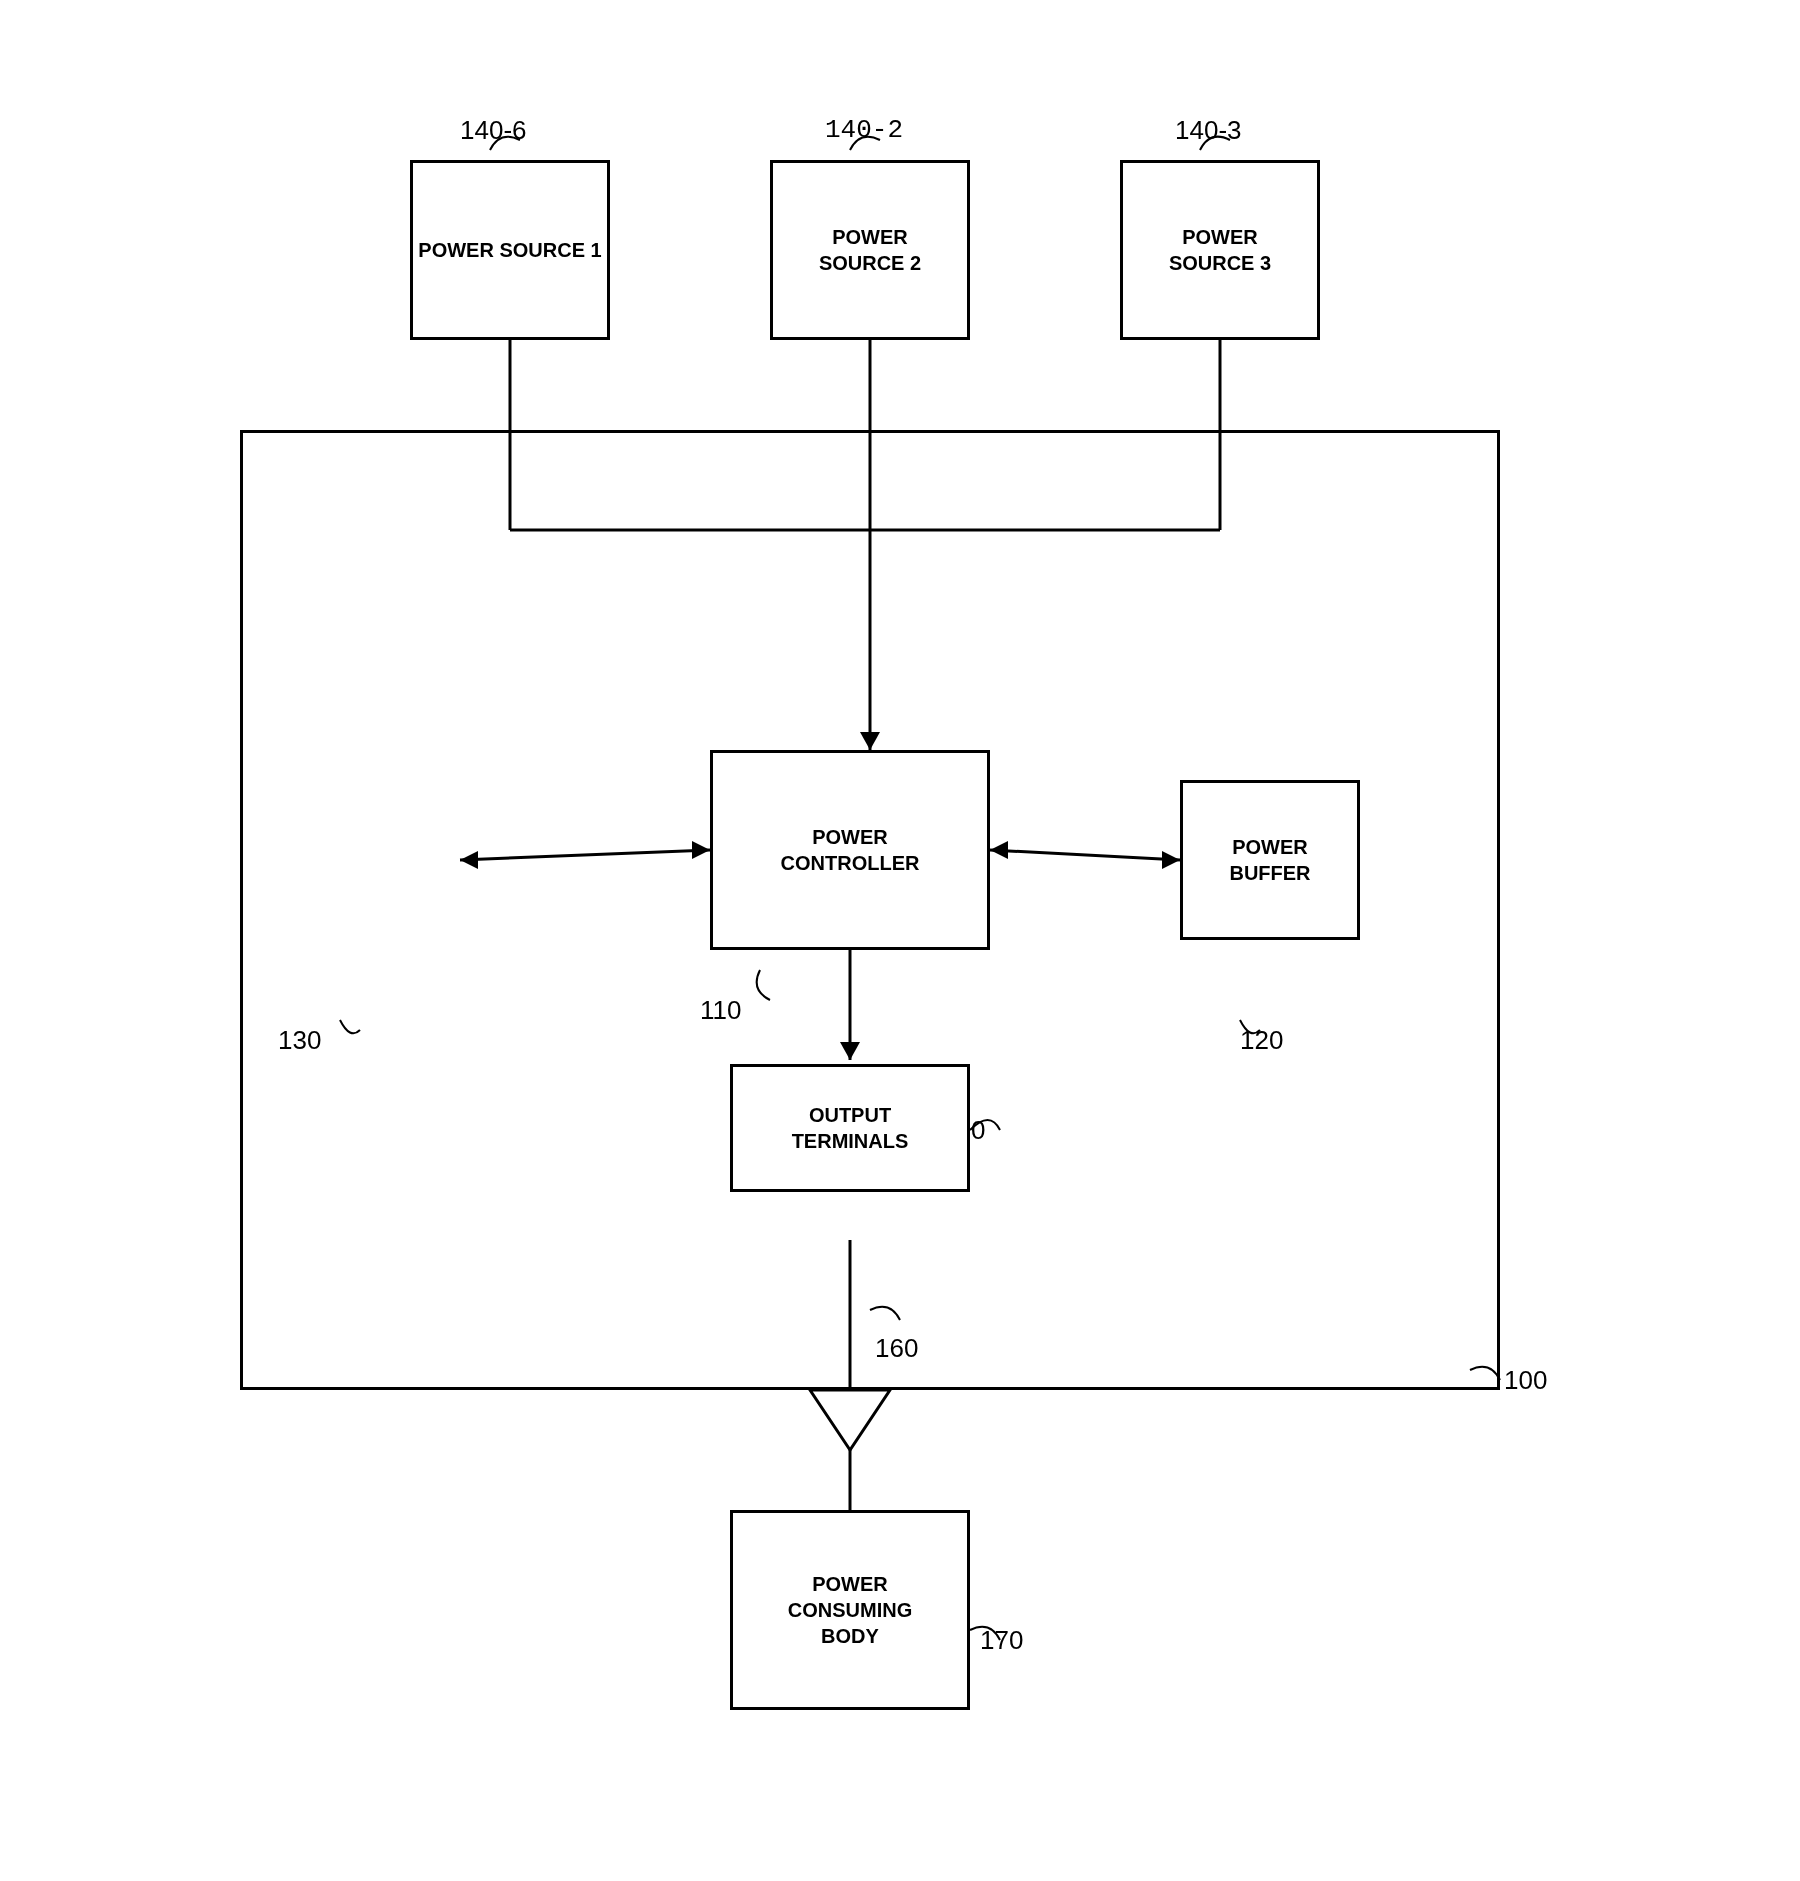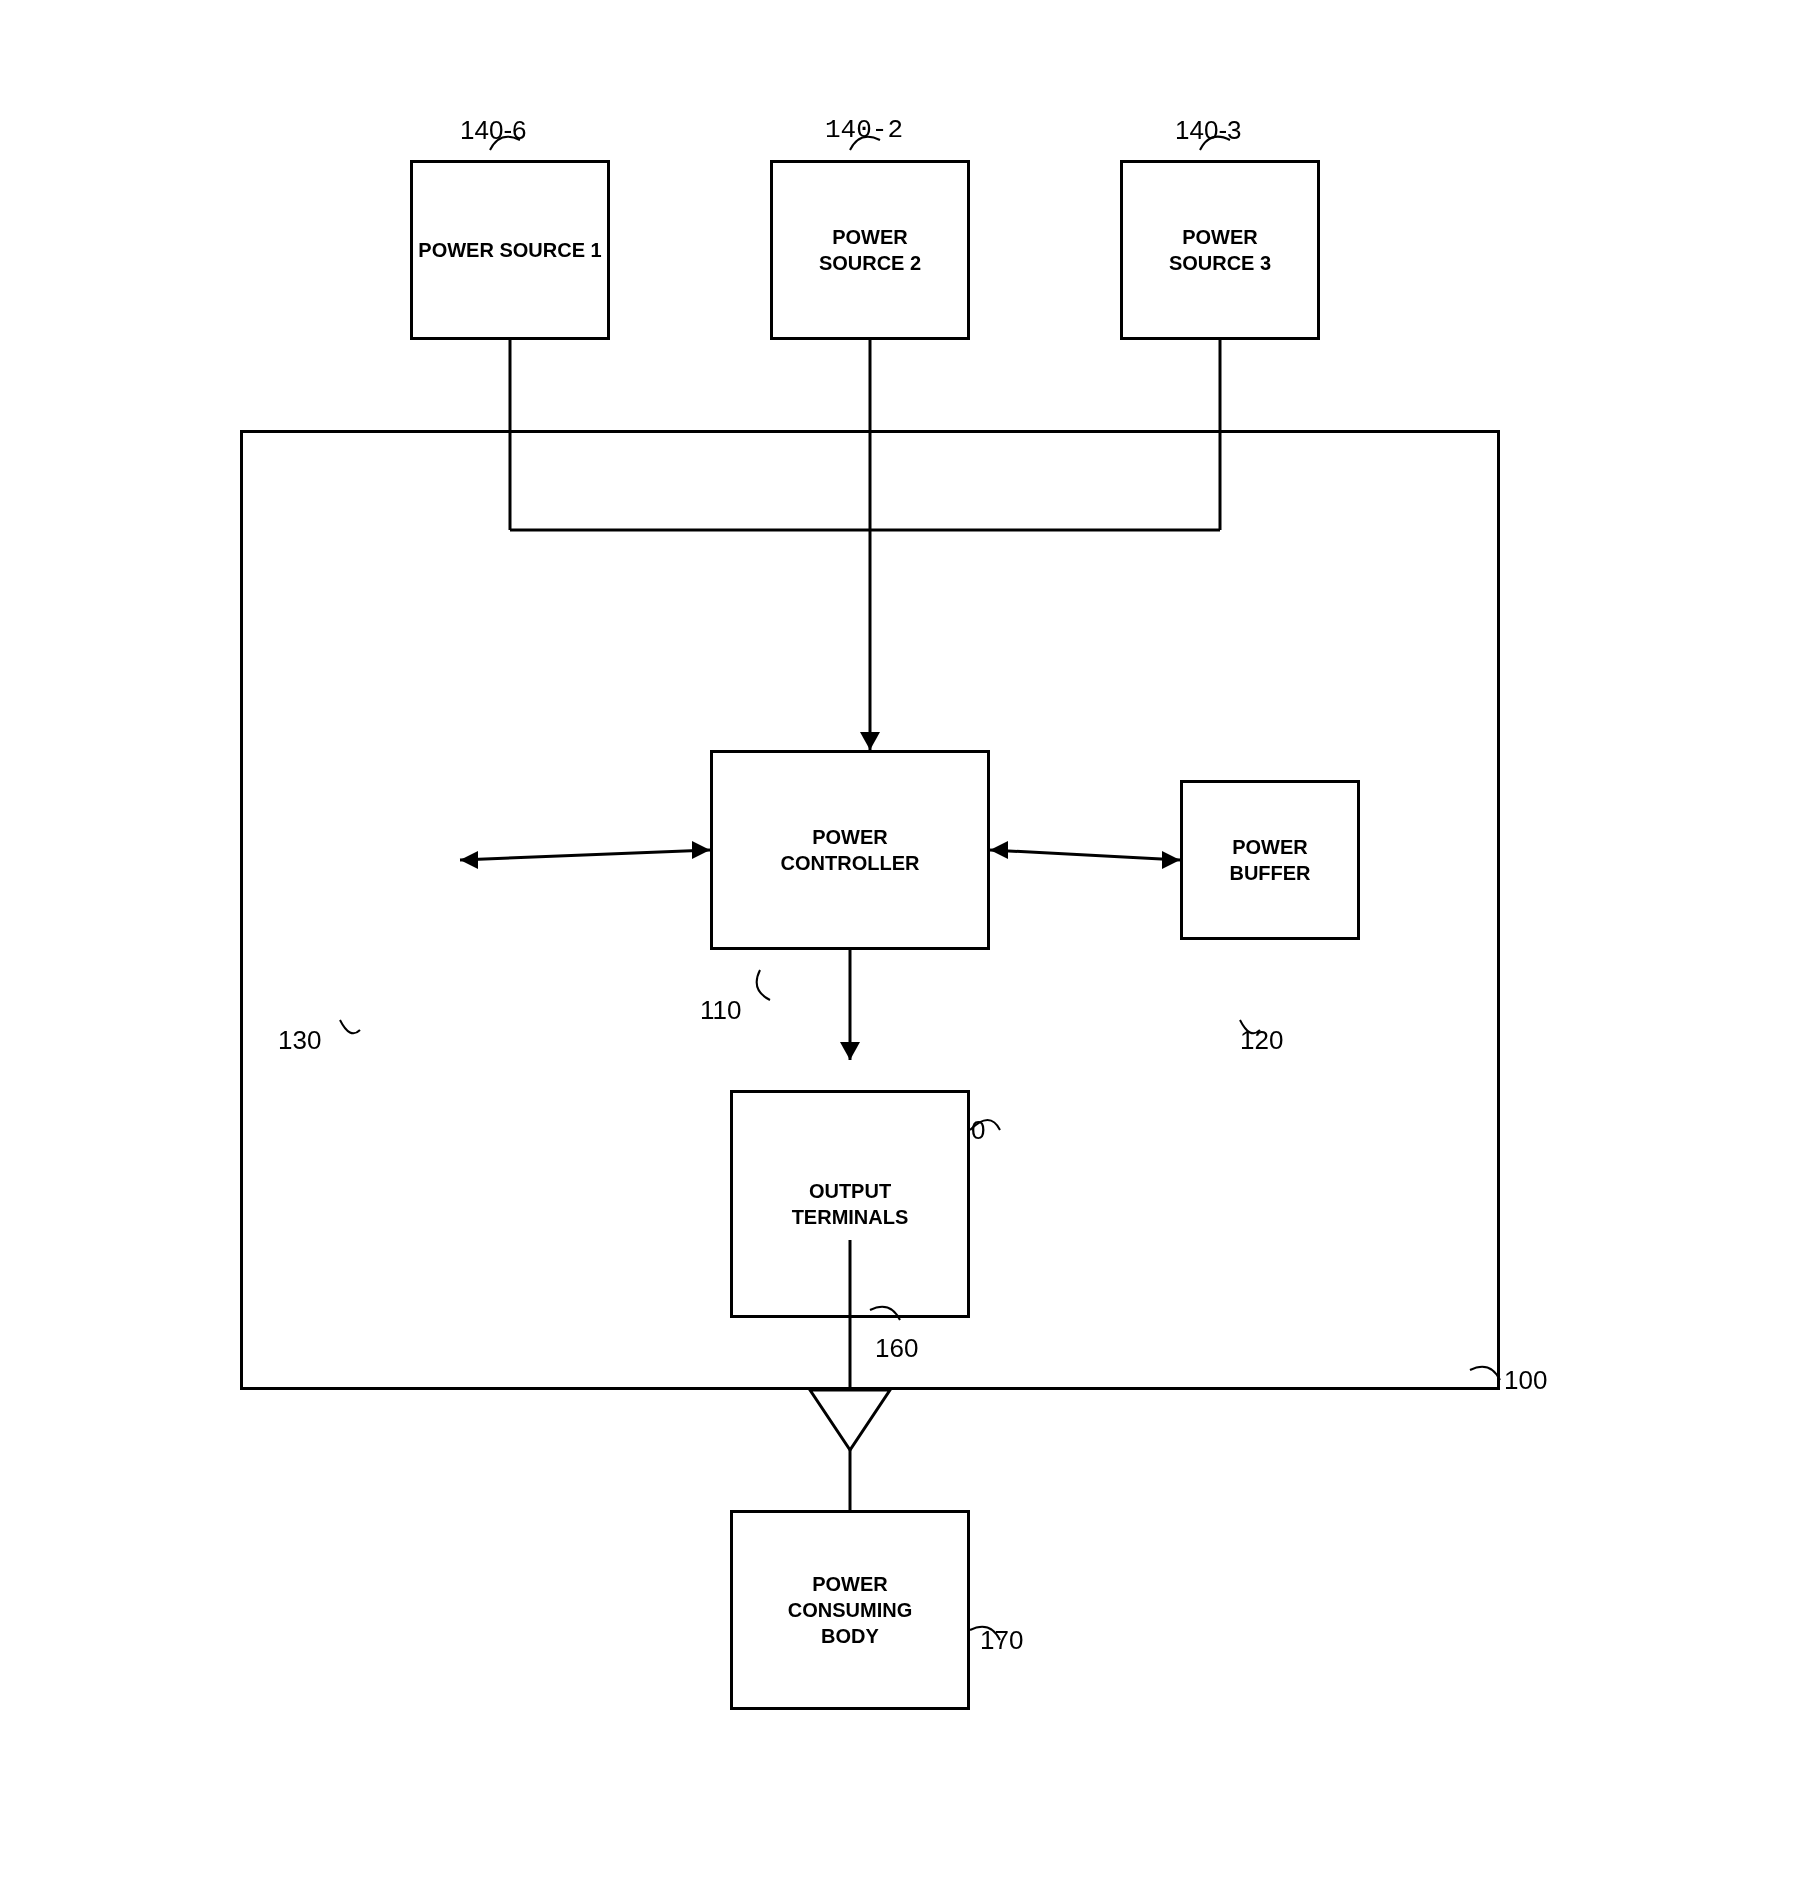--- a/index.html
+++ b/index.html
@@ -86,23 +86,23 @@
     #power-buffer {
       width: 180px;
       height: 160px;
       left: 1000px;
       top: 730px;
     }
 
     
     #output-terminals {
       width: 240px;
-      height: 228px;
+      height: 128px;
       left: 550px;
-      top: 1040px;
+      top: 1014px;
     }
 
     
     #pcb {
       width: 240px;
       height: 200px;
       left: 550px;
       top: 1460px;
     }
 

